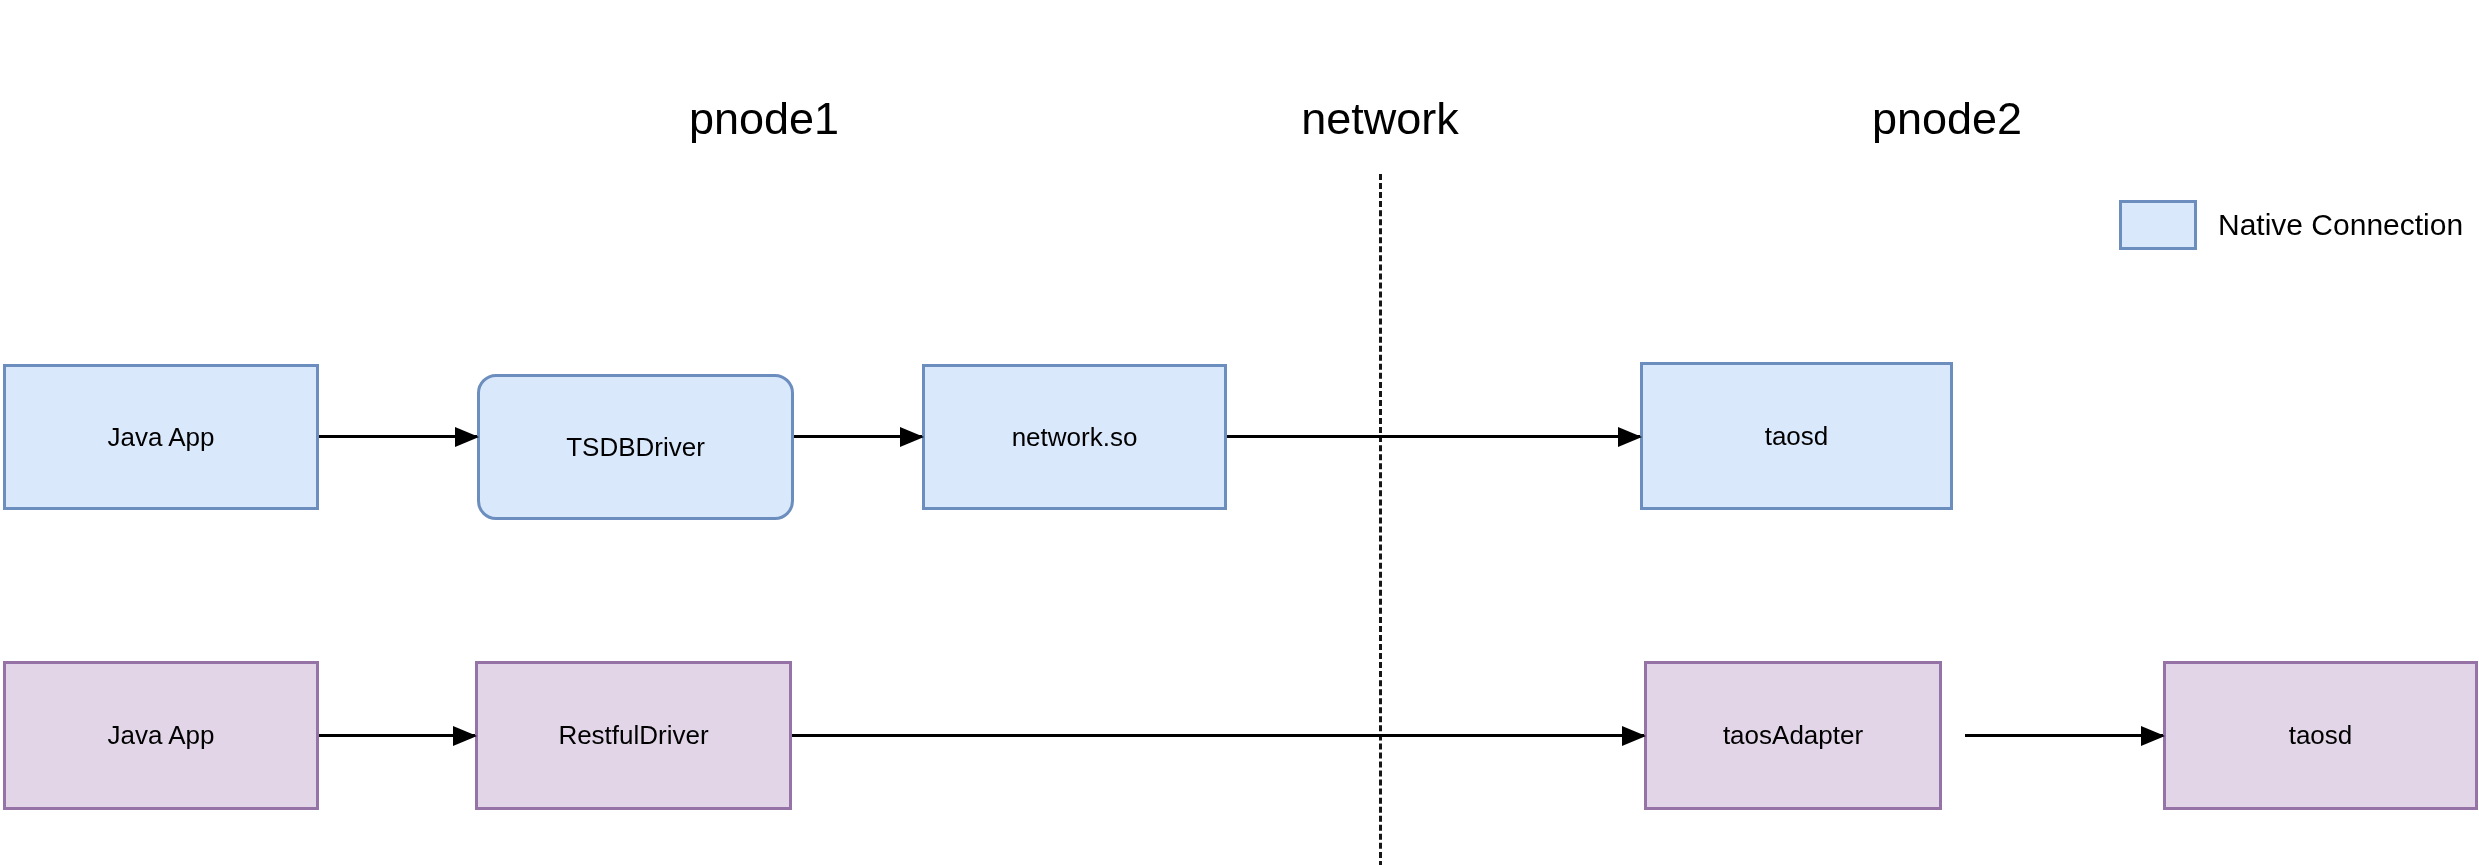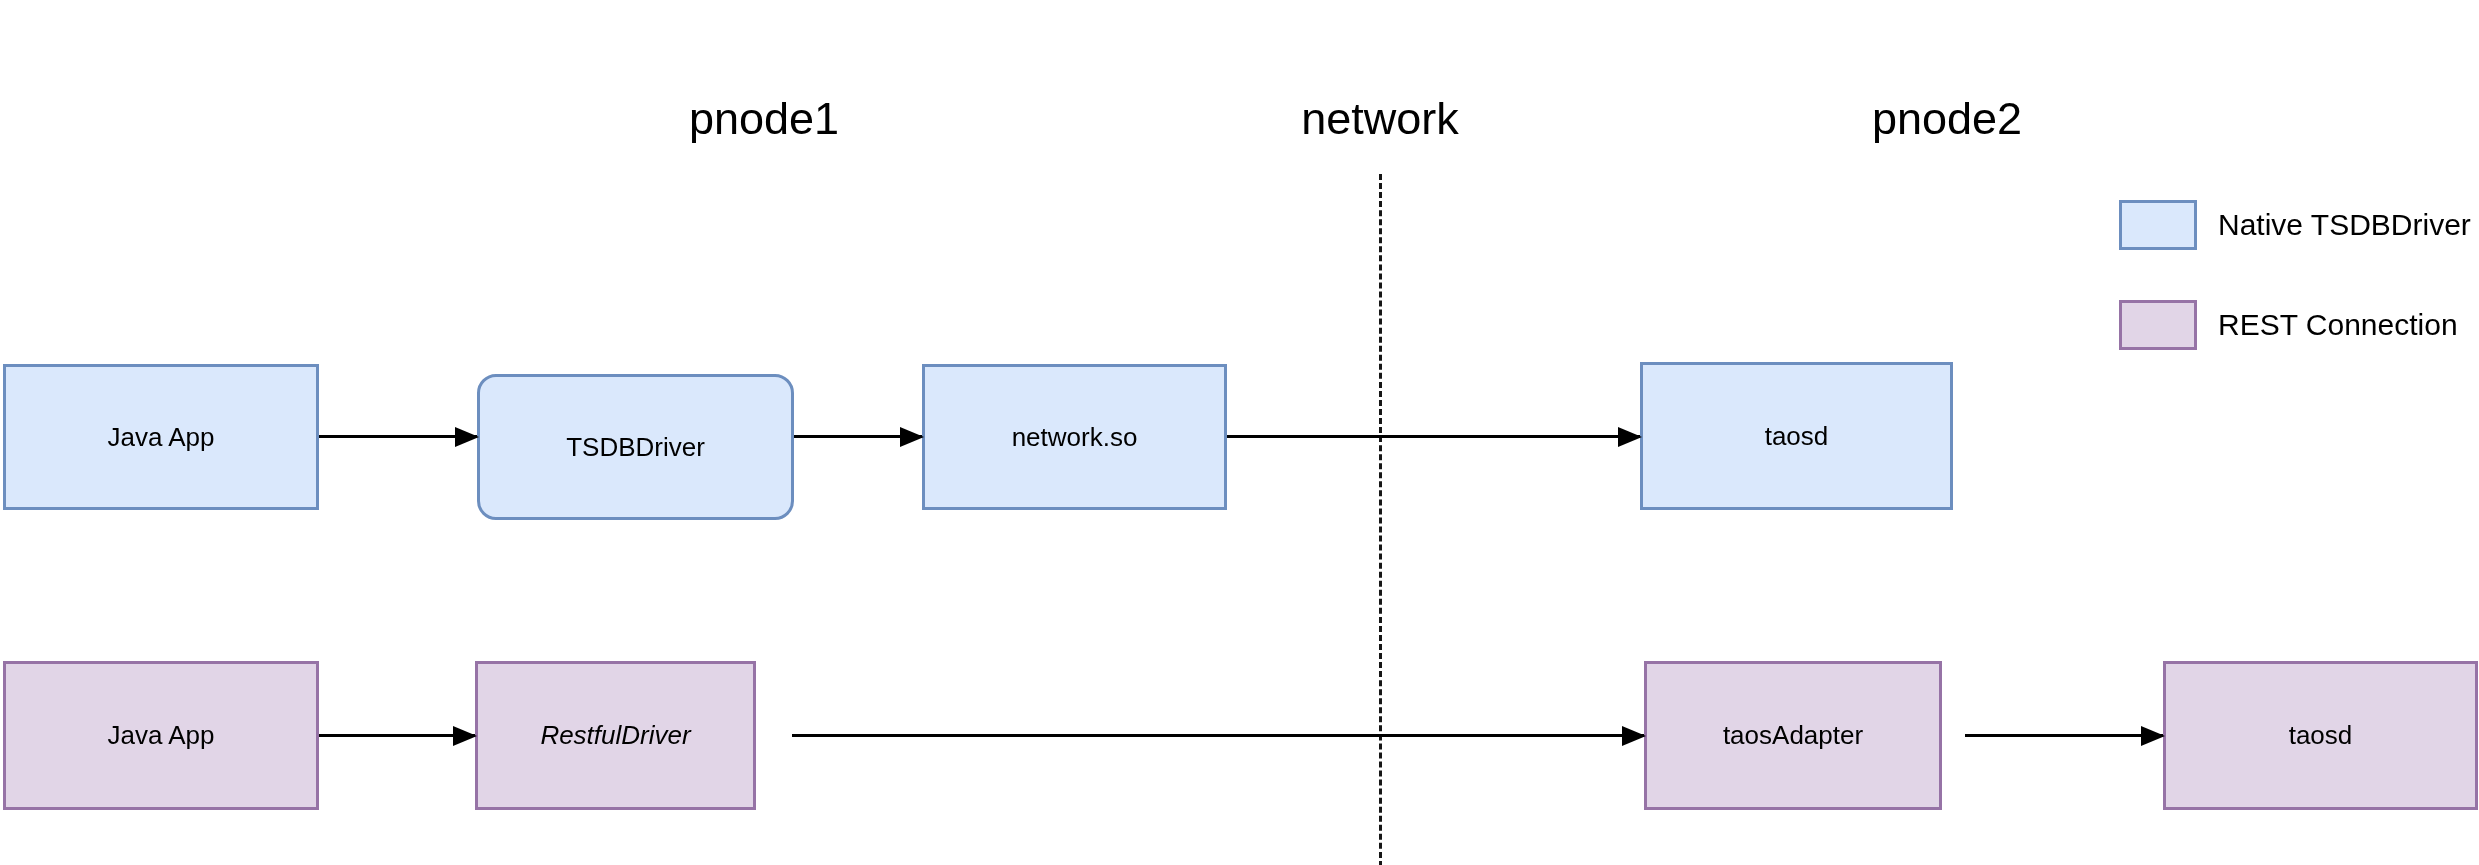--- a/index.html
+++ b/index.html
@@ -109,25 +109,21 @@
 <div id="canvas">
 
   <div class="zone-label" style="left:584px; top:72px;">pnode1</div>
   <div class="zone-label" style="left:1200px; top:72px;">network</div>
   <div class="zone-label" style="left:1767px; top:72px;">pnode2</div>
 
   <div class="network-divider"></div>
 
   <div class="legend-item" style="left:2119px; top:178px;">
     <span class="legend-swatch native"></span>
-    <span class="legend-label">Native TSDBDriver</span>
-  </div>
-  <div class="legend-item" style="left:2119px; top:278px;">
-    <span class="legend-swatch rest"></span>
-    <span class="legend-label">REST Connection</span>
+    <span class="legend-label">Native Connection</span>
   </div>
 
   <div class="node native" style="left:3px; top:342px; width:316px; height:146px;">
     <span class="node-label">Java App</span>
   </div>
   <div class="node native" style="left:477px; top:352px; width:317px; height:146px;border-radius:19px;">
     <span class="node-label">TSDBDriver</span>
   </div>
   <div class="node native" style="left:922px; top:342px; width:305px; height:146px;">
     <span class="node-label">network.so</span>
@@ -136,21 +132,21 @@
     <span class="node-label">taosd</span>
   </div>
 
   <div class="arrow" style="left:319px; top:413px; width:158px;"></div>
   <div class="arrow" style="left:794px; top:413px; width:128px;"></div>
   <div class="arrow" style="left:1227px; top:413px; width:413px;"></div>
 
   <div class="node rest" style="left:3px; top:639px; width:316px; height:149px;">
     <span class="node-label">Java App</span>
   </div>
-  <div class="node rest" style="left:475px; top:639px; width:281px; height:149px;font-style:italic;">
+  <div class="node rest" style="left:475px; top:639px; width:317px; height:149px;">
     <span class="node-label">RestfulDriver</span>
   </div>
   <div class="node rest" style="left:1644px; top:639px; width:298px; height:149px;">
     <span class="node-label">taosAdapter</span>
   </div>
   <div class="node rest" style="left:2163px; top:639px; width:315px; height:149px;">
     <span class="node-label">taosd</span>
   </div>
 
   <div class="arrow" style="left:319px; top:712px; width:156px;"></div>

